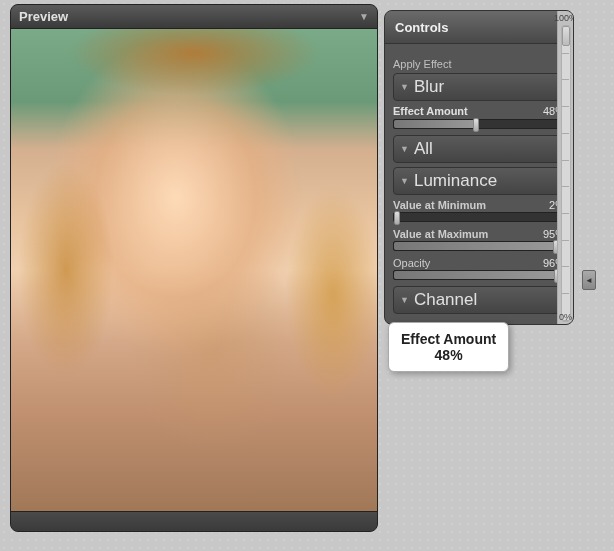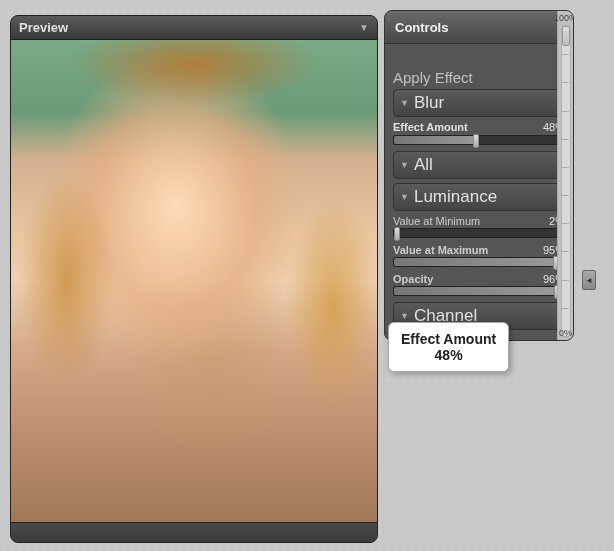--- a/index.html
+++ b/index.html
@@ -12,21 +12,21 @@
       font-family: Arial, sans-serif;
       font-size: 12px;
       position: relative;
       overflow: hidden;
     }
 
     
     .preview-panel {
       position: absolute;
       left: 10px;
-      top: 15px;
+      top: 4px;
       width: 368px;
       height: 528px;
       background: #3a3a3a;
       border-radius: 8px;
       border: 1px solid #222;
       overflow: hidden;
     }
 
     .preview-titlebar {
       background: linear-gradient(to bottom, #5a5a5a, #3a3a3a);
@@ -111,23 +111,23 @@
       font-size: 13px;
       font-weight: bold;
     }
 
     .controls-body {
       padding: 6px 8px;
     }
 
     .section-label {
       color: #c0c0c0;
-      font-size: 15px;
+      font-size: 11px;
       margin-bottom: 3px;
-      margin-top: 19px;
+      margin-top: 8px;
     }
 
     .dropdown-row {
       background: linear-gradient(to bottom, #5a5a5a, #444);
       border-radius: 4px;
       border: 1px solid #333;
       display: flex;
       align-items: center;
       padding: 3px 6px;
       margin-bottom: 4px;
@@ -349,39 +349,39 @@
       <span class="dropdown-arrow">▼</span>
       <span class="dropdown-text">All</span>
     </div>
 
     <div class="dropdown-row">
       <span class="dropdown-arrow">▼</span>
       <span class="dropdown-text">Luminance</span>
     </div>
 
     <div class="mini-row">
-      <span class="slider-label" style="font-weight:normal;font-size:11px;color:#ccc;">Value at Minimum</span>
+      <span class="slider-label" style="font-weight:bold;font-size:11px;color:#ccc;">Value at Minimum</span>
       <span class="slider-value">2%</span>
     </div>
     <div class="slider-track">
       <div class="slider-fill" style="width:2%"></div>
       <div class="slider-thumb" style="left:2%"></div>
     </div>
 
     <div class="mini-row">
       <span class="slider-label" style="font-weight:bold;font-size:11px;color:#ccc;">Value at Maximum</span>
       <span class="slider-value">95%</span>
     </div>
     <div class="slider-track">
       <div class="slider-fill" style="width:95%"></div>
       <div class="slider-thumb" style="left:95%"></div>
     </div>
 
     <div class="mini-row">
-      <span class="slider-label" style="font-weight:bold;font-size:11px;color:#ccc;">Opacity</span>
+      <span class="slider-label" style="font-weight:normal;font-size:11px;color:#ccc;">Opacity</span>
       <span class="slider-value">96%</span>
     </div>
     <div class="slider-track">
       <div class="slider-fill" style="width:96%"></div>
       <div class="slider-thumb" style="left:96%"></div>
     </div>
 
     <div class="dropdown-row">
       <span class="dropdown-arrow">▼</span>
       <span class="dropdown-text">Channel</span>

